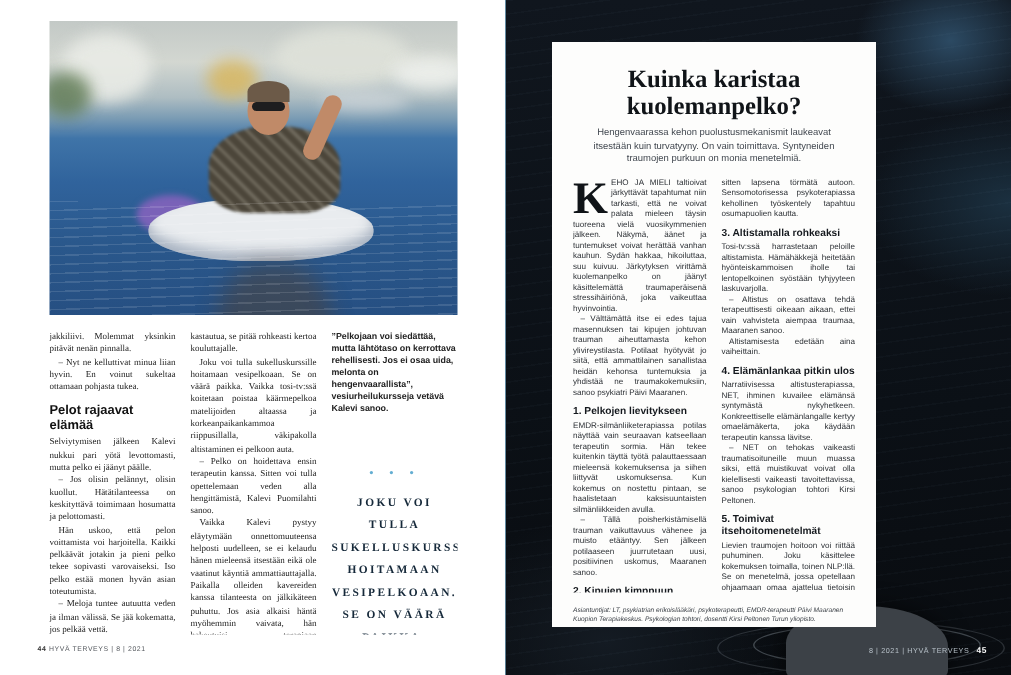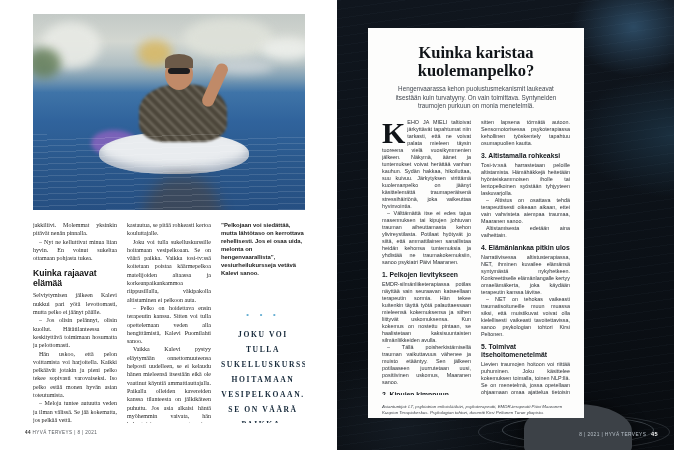--- a/index.html
+++ b/index.html
@@ -103,21 +103,21 @@
       <div class="head"></div>
       <div class="hair"></div>
       <div class="shades"></div>
       <div class="ripples"></div>
     </div>
 
     <div class="lp-columns">
       <div class="lp-col">
         <p>jakkiliivi. Molemmat yksinkin pitävät nenän pinnalla.</p>
         <p>– Nyt ne kelluttivat minua liian hyvin. En voinut sukeltaa ottamaan pohjasta tukea.</p>
-        <div class="lp-heading">Kuinka rajaavat elämää</div>
+        <div class="lp-heading">Pelot rajaavat elämää</div>
         <p>Selviytymisen jälkeen Kalevi nukkui pari yötä levottomasti, mutta pelko ei jäänyt päälle.</p>
         <p>– Jos olisin pelännyt, olisin kuollut. Hätätilanteessa on keskityttävä toimimaan hosumatta ja pelottomasti.</p>
         <p>Hän uskoo, että pelon voittamista voi harjoitella. Kaikki pelkäävät jotakin ja pieni pelko tekee sopivasti varovaiseksi. Iso pelko estää monen hyvän asian toteutumista.</p>
         <p>– Meloja tuntee autuutta veden ja ilman välissä. Se jää kokematta, jos pelkää vettä.</p>
 
       </div>
       <div class="lp-col">
         <p>kastautua, se pitää rohkeasti kertoa kouluttajalle.</p>
         <p>Joku voi tulla sukelluskurssille hoitamaan vesipelkoaan. Se on väärä paikka. Vaikka tosi-tv:ssä koitetaan poistaa käärmepelkoa matelijoiden altaassa ja korkeanpaikankammoa riippusillalla, väkipakolla altistaminen ei pelkoon auta.</p>
         <p>– Pelko on hoidettava ensin terapeutin kanssa. Sitten voi tulla opettelemaan veden alla hengittämistä, Kalevi Puomilahti sanoo.</p>

